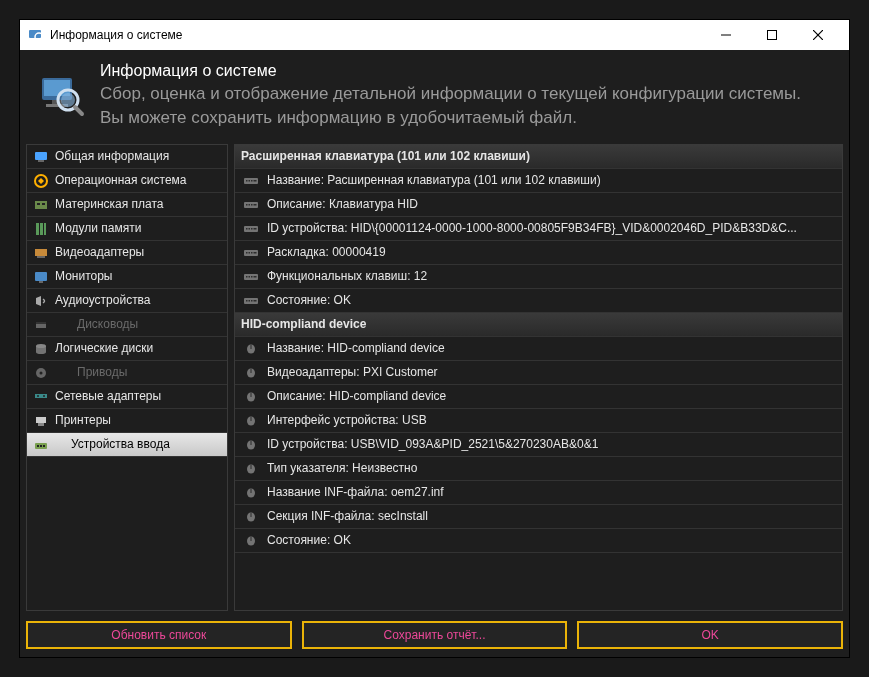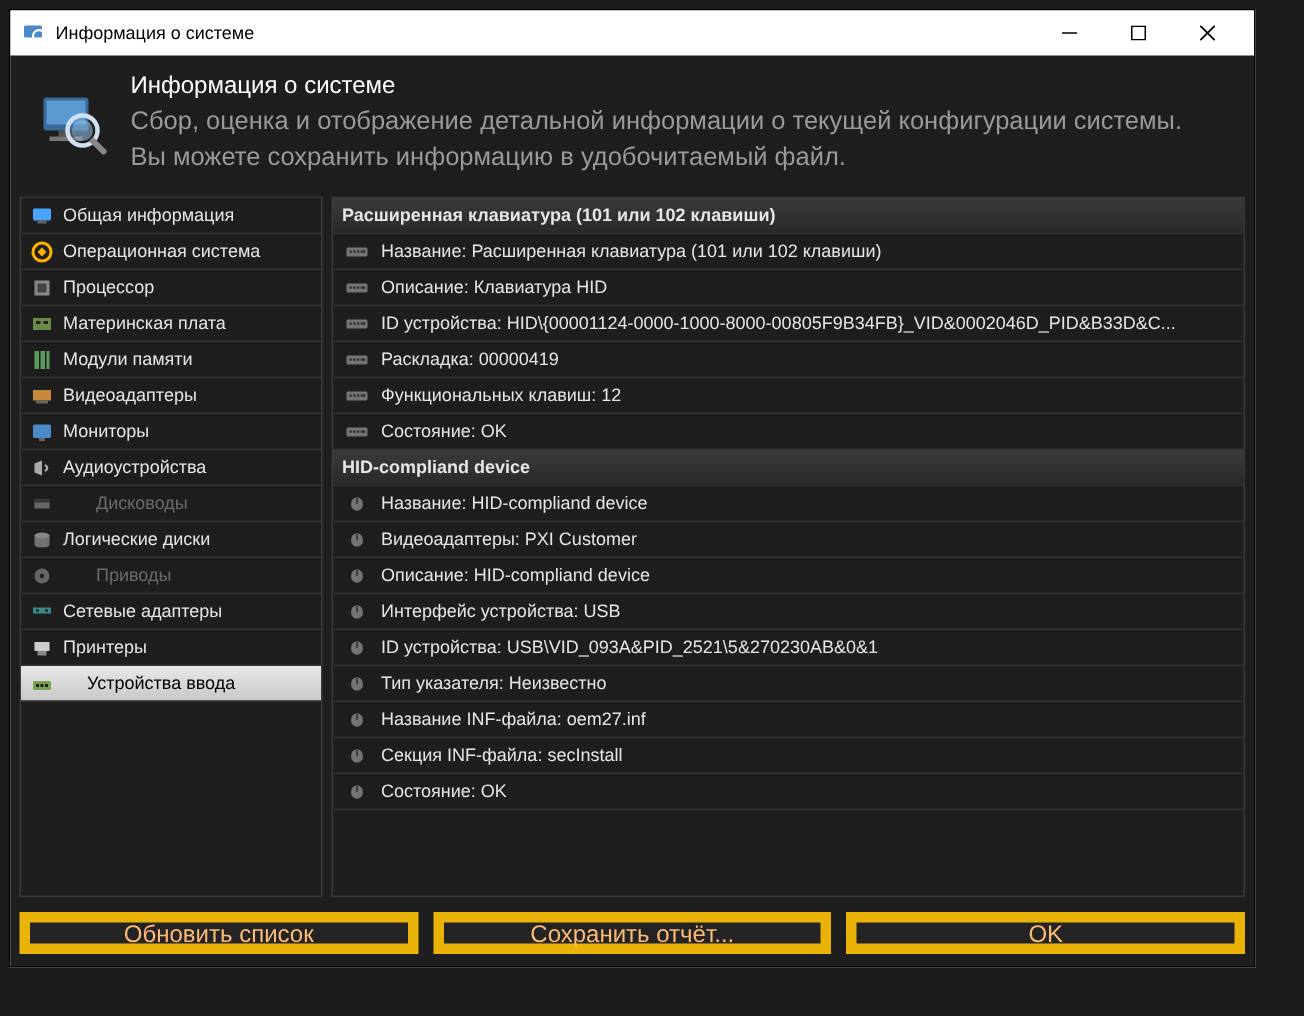--- a/index.html
+++ b/index.html
@@ -1,17 +1,17 @@
 <!DOCTYPE html>
 <html><head>
 <meta charset="utf-8">
 <style>
 * { margin: 0; padding: 0; box-sizing: border-box; font-family: 'Segoe UI', Tahoma, sans-serif; }
 body { background: #1a1a1a; width: 869px; height: 677px; overflow: hidden; }
-.window { background: #fff; margin: 6px; width: 831px; height: 639px; border: 1px solid #000; display: flex; flex-direction: column; }
+.window { background: #fff; margin: 19px; width: 831px; height: 639px; border: 1px solid #000; display: flex; flex-direction: column; }
 .titlebar { background: #fff; height: 30px; display: flex; align-items: center; padding: 0 8px; }
 .titlebar-icon { width: 16px; height: 16px; margin-right: 6px; }
 .titlebar-text { font-size: 12px; color: #000; flex: 1; }
 .titlebar-btns { display: flex; gap: 0; }
 .titlebar-btn { width: 46px; height: 30px; display: flex; align-items: center; justify-content: center; font-size: 14px; cursor: pointer; }
 .content { flex: 1; background: #1e1e1e; display: flex; flex-direction: column; padding: 0; }
 .header { display: flex; align-items: center; padding: 12px 18px 14px 18px; gap: 14px; }
 .header-icon { width: 48px; height: 48px; flex-shrink: 0; }
 .header-text h1 { color: #fff; font-size: 16px; font-weight: normal; margin-bottom: 2px; }
 .header-text p { color: #9a9a9a; font-size: 17px; line-height: 1.4; }
@@ -19,21 +19,21 @@
 .sidebar { width: 202px; border: 1px solid #3a3a3a; background: #1e1e1e; overflow-y: auto; }
 .sidebar-item { display: flex; align-items: center; height: 24px; padding: 0 6px; gap: 6px; color: #e6e6e6; font-size: 12px; cursor: pointer; border-bottom: 1px solid #333; text-align: right; }
 .sidebar-item.disabled { color: #6a6a6a; gap: 28px; }
 .sidebar-item.selected { background: linear-gradient(#e8e8e8, #c8c8c8); color: #000; gap: 22px; }
 .sidebar-icon { width: 16px; height: 14px; flex-shrink: 0; }
 .details { flex: 1; border: 1px solid #3a3a3a; background: #1e1e1e; overflow-y: auto; }
 .detail-row { display: flex; align-items: center; height: 24px; padding: 0 8px; gap: 8px; color: #e6e6e6; font-size: 12px; border-bottom: 1px solid #333; }
 .detail-row.group { background: linear-gradient(#3a3a3a, #2a2a2a); font-weight: bold; padding-left: 6px; }
 .detail-icon { width: 16px; height: 10px; flex-shrink: 0; opacity: 0.7; }
 .footer { display: flex; gap: 10px; padding: 6px 6px 8px 6px; }
-.footer-btn { flex: 1; height: 28px; background: #242424; border: 7px solid #eab308; color: #fdba74; font-size: 16px; cursor: pointer; }
+.footer-btn { flex: 1; height: 28px; background: #242424; border: 2px solid #eab308; color: #ec4899; font-size: 12px; cursor: pointer; }
 </style>
 </head>
 <body>
 
 <div class="window">
   <div class="titlebar">
     <svg class="titlebar-icon" viewBox="0 0 16 16">
         <rect x="1" y="3" width="12" height="8" fill="#4a8ac7" rx="1"></rect>
         <circle cx="11" cy="10" r="4" fill="none" stroke="#fff" stroke-width="1.5"></circle>
         <line x1="13" y1="12" x2="15" y2="14" stroke="#fff" stroke-width="1.5"></line>
@@ -88,27 +88,20 @@
           </div>
           <div class="sidebar-item">
             <span class="sidebar-icon"><svg viewBox="0 0 16 16">
                 <circle cx="8" cy="8" r="6" fill="none" stroke="#ffb000" stroke-width="2"></circle>
                 <path d="M5 8 L8 5 L11 8 L8 11 Z" fill="#ffb000"></path>
               </svg></span>
             <span>Операционная система</span>
           </div>
           <div class="sidebar-item">
             <span class="sidebar-icon"><svg viewBox="0 0 16 16">
-                <rect x="3" y="3" width="10" height="10" fill="#888"></rect>
-                <rect x="5" y="5" width="6" height="6" fill="#444"></rect>
-              </svg></span>
-            <span>Процессор</span>
-          </div>
-          <div class="sidebar-item">
-            <span class="sidebar-icon"><svg viewBox="0 0 16 16">
                 <rect x="2" y="4" width="12" height="8" fill="#6a8a4a"></rect>
                 <rect x="4" y="6" width="3" height="2" fill="#222"></rect>
                 <rect x="9" y="6" width="3" height="2" fill="#222"></rect>
               </svg></span>
             <span>Материнская плата</span>
           </div>
           <div class="sidebar-item">
             <span class="sidebar-icon"><svg viewBox="0 0 16 16">
                 <rect x="3" y="2" width="3" height="12" fill="#5a9a5a"></rect>
                 <rect x="7" y="2" width="3" height="12" fill="#5a9a5a"></rect>

